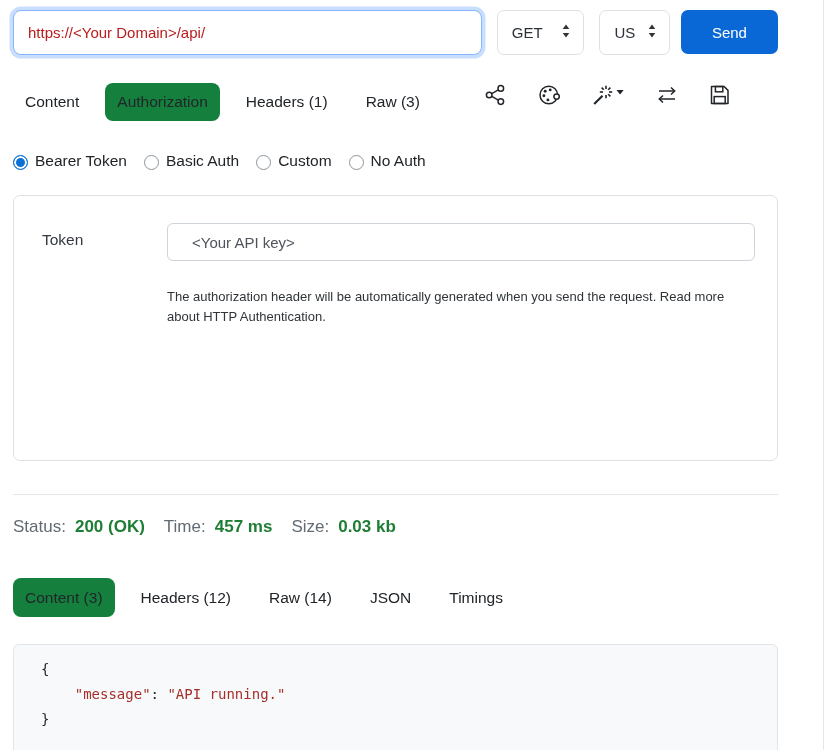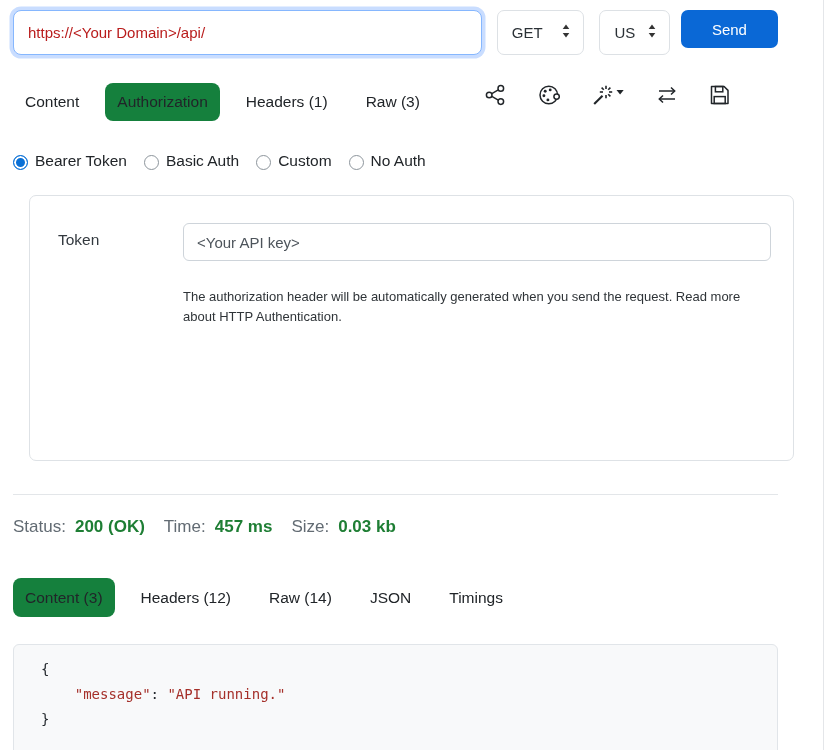--- a/index.html
+++ b/index.html
@@ -27,21 +27,21 @@
   }
   .select-box {
     margin-left: 15px; height: 45px; background: #fff;
     border: 1px solid #dde1e5; border-radius: 7px;
     display: flex; align-items: center; justify-content: space-between;
     padding: 0 12px 0 14px; font-size: 15px; color: #2b3136; cursor: pointer;
   }
   .select-method { width: 90px; }
   .select-region { width: 72px; }
   .send-btn {
-    margin-left: 11px; width: 101px; height: 38px;
+    margin-left: 11px; width: 101px; height: 44px;
     background: #0a68d6; color: #fff; border: none; border-radius: 7px;
     font-family: "Liberation Sans", sans-serif; font-size: 15px; cursor: pointer;
   }
 
   
   .tabs-row { display: flex; align-items: flex-start; justify-content: space-between; margin-top: 28px; }
   .tabs { display: flex; gap: 14px; }
   .tab {
     height: 38px; display: flex; align-items: center; padding: 0 12px;
     font-size: 15.5px; color: #212529; border-radius: 8px; cursor: pointer;
@@ -63,28 +63,27 @@
     border: 1px solid #0a70d6; background: #0a70d6;
     box-shadow: inset 0 0 0 2px #fff;
   }
   .auth-label { font-size: 15.5px; color: #212529; }
 
   
   .panel {
     margin-top: 25px; width: 100%; height: 266px;
     border: 1px solid #dee2e6; border-radius: 7px;
     padding: 27px 22px 0 28px;
-    margin-left: 16px;
   }
   .form-row { display: flex; }
   .form-label { width: 125px; padding-top: 8px; font-size: 15.5px; color: #33393f; }
   .form-field { flex: 1; }
   .token-input {
     width: 100%; height: 38px; border: 1px solid #ced4da; border-radius: 6px;
-    padding: 0 13px; font-family: "Liberation Sans", sans-serif;
+    padding: 0 24px; font-family: "Liberation Sans", sans-serif;
     font-size: 15px; color: #4d545b; outline: none; background: #fff;
   }
   .help-text {
     margin-top: 26px; max-width: 600px;
     font-size: 13px; line-height: 20px; color: #2f3438;
   }
 
   
   .divider { margin-top: 33px; border: none; border-top: 1px solid #e3e6e9; width: 100%; }
   .status-row { margin-top: 22px; display: flex; align-items: baseline; gap: 19px; font-size: 17px; }

